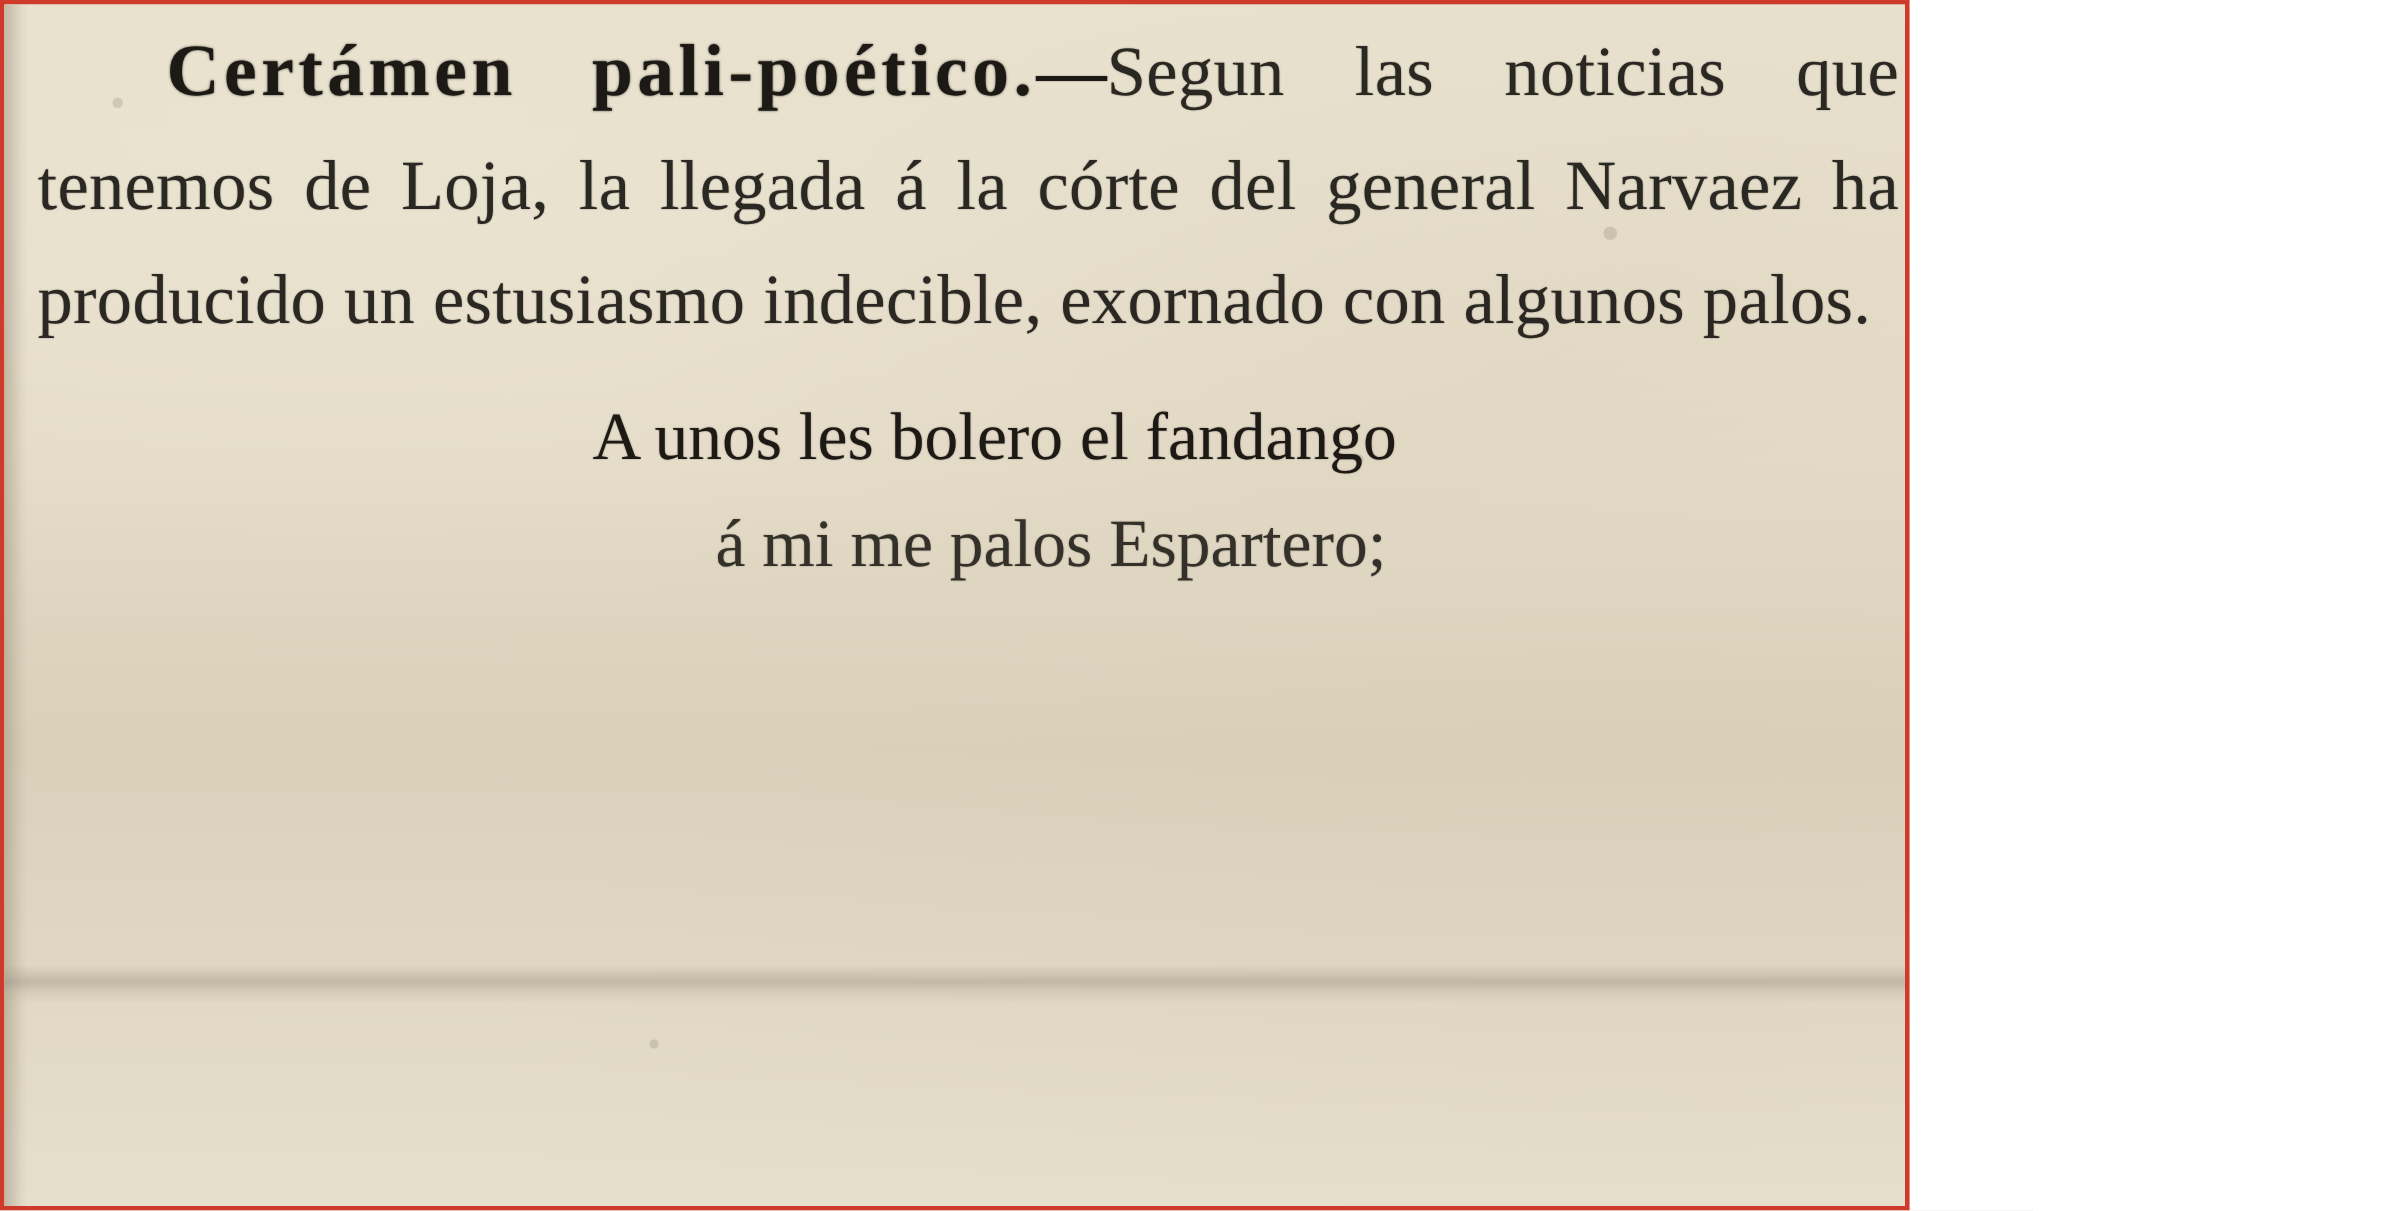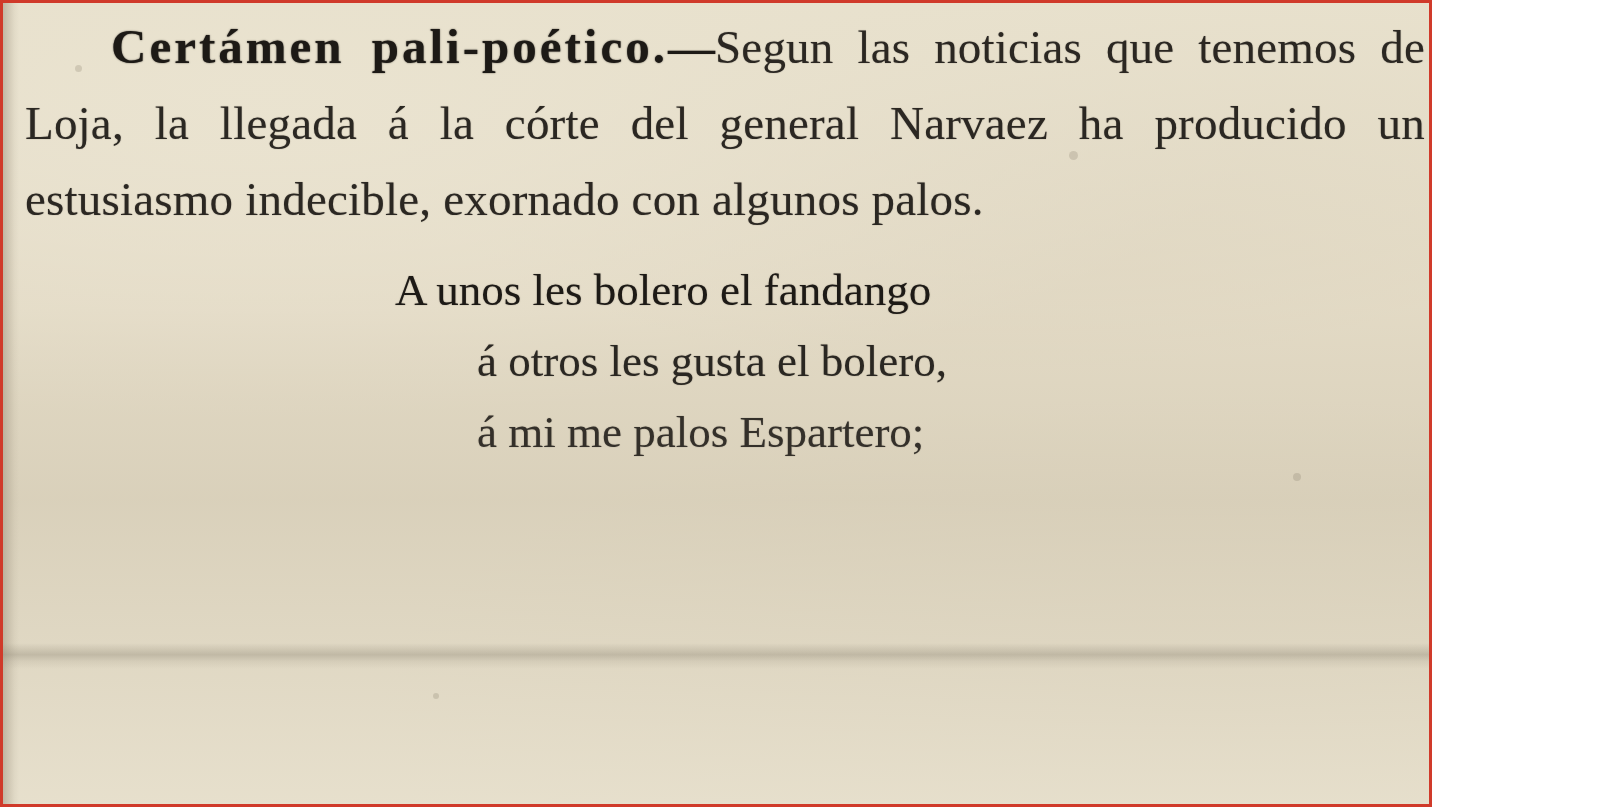--- a/index.html
+++ b/index.html
@@ -2,21 +2,21 @@
 <html><head>
 <meta charset="utf-8">
 <style>
   html, body {
     margin: 0;
     padding: 0;
     background: #ffffff;
   }
   #page {
     position: relative;
-    width: 1432px;
+    width: 1273px;
     height: 807px;
     overflow: hidden;
     background: #ded7c4;
     border: 3px solid #d03a2a;
     box-sizing: border-box;
   }
   
   .paper {
     position: absolute;
     inset: 0;
@@ -117,18 +117,17 @@
   <div class="speck" style="left:1290px; top:470px; width:8px; height:8px;"></div>
   <div class="speck" style="left:430px; top:690px; width:6px; height:6px;"></div>
 
   <div class="article">
 
     <p class="para first"><span class="headline">Certámen pali-poético.</span><span class="dash">—</span><span class="fade-a">Segun las noticias que tenemos de Loja, la llegada á la córte del general Narvaez ha producido un estusiasmo indecible, exornado con algunos palos.</span></p>
 
 
     <div class="verse">
       <div class="line">A unos les bolero el fandango</div>
-      <div class="line indent-1 fade-a">á otros les gusta el bolero,</div>
       <div class="line indent-1 fade-b">á mi me palos Espartero;</div>
     </div>
 
   </div>
 </div>
 
 </body></html>

